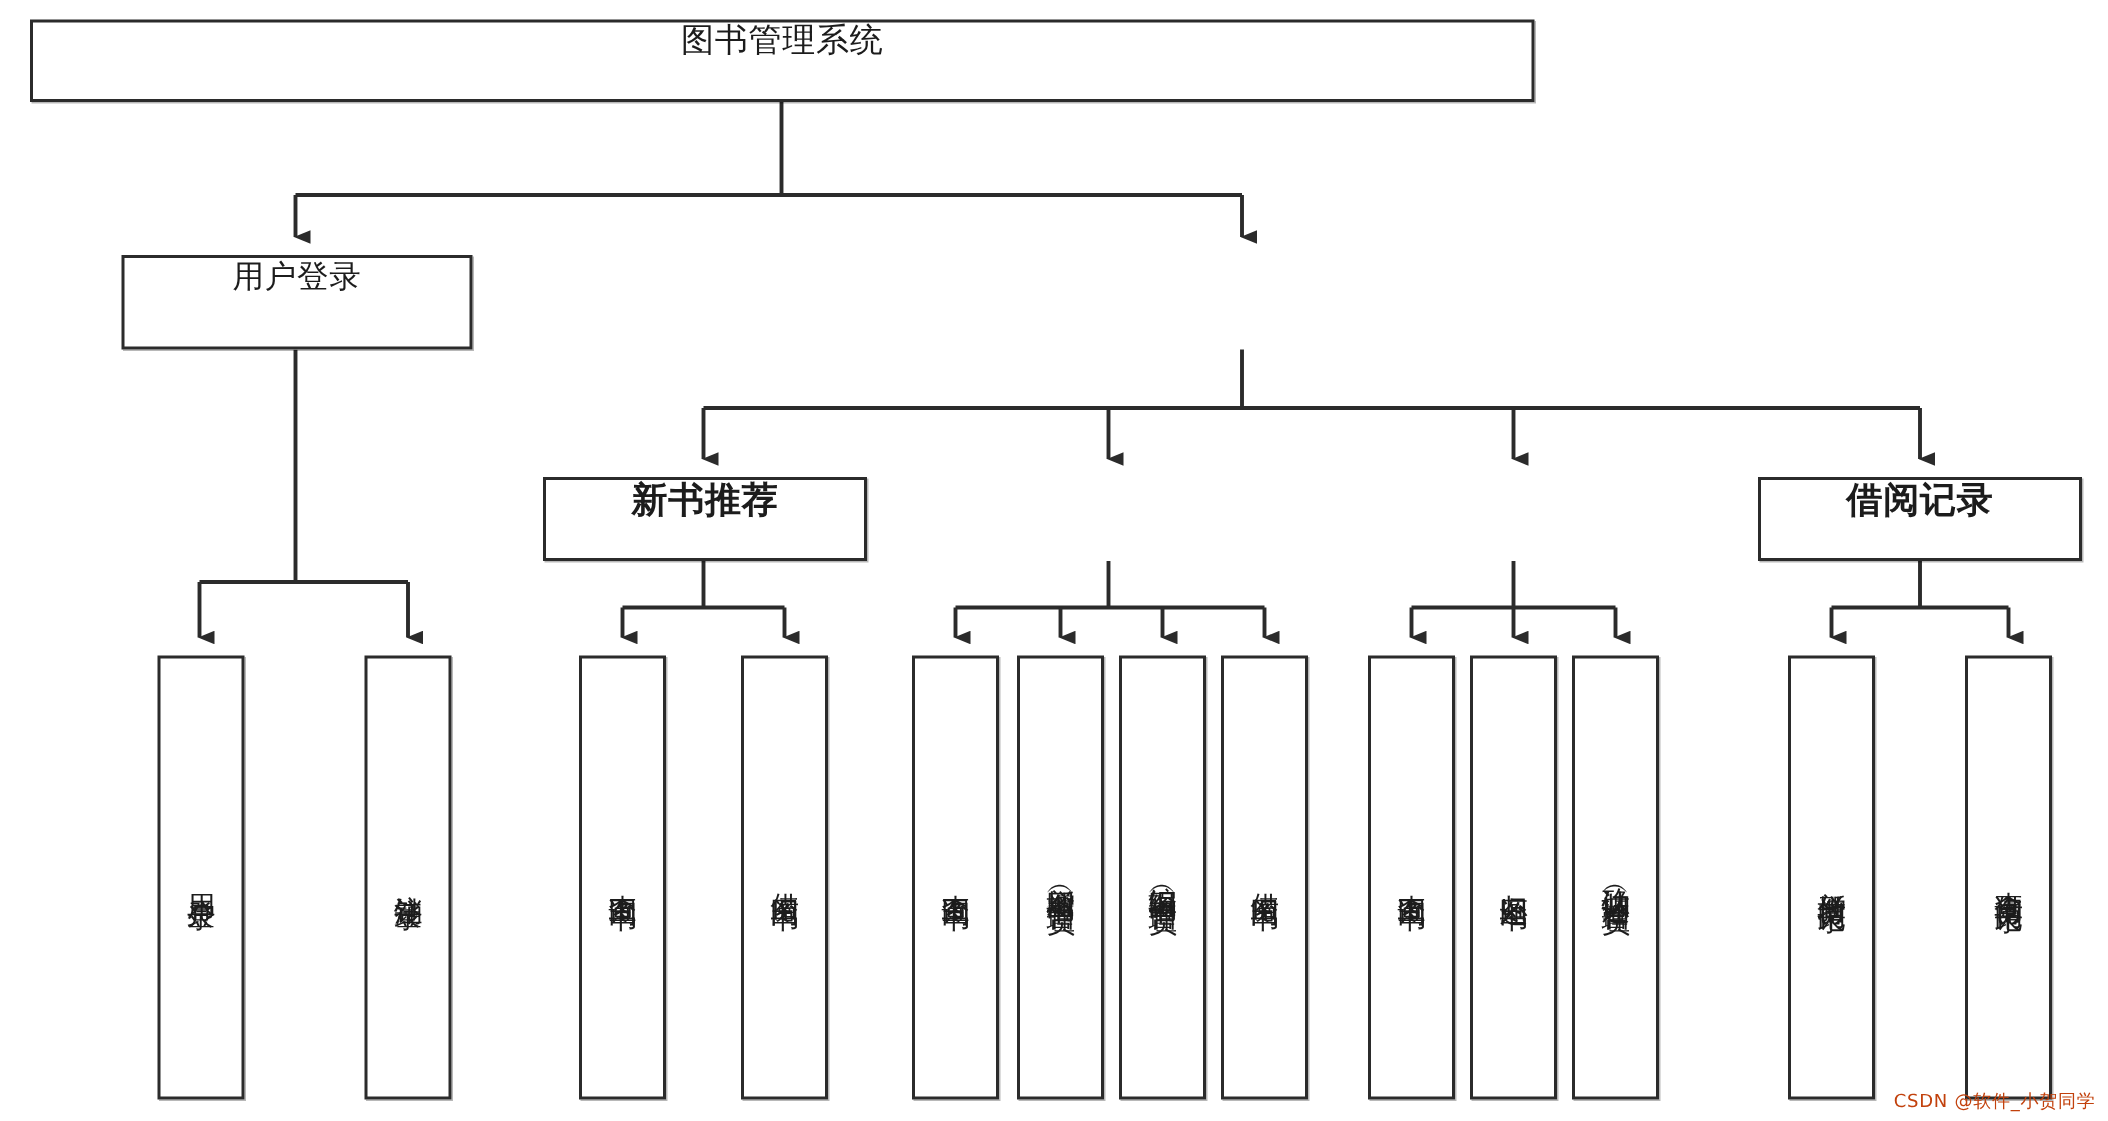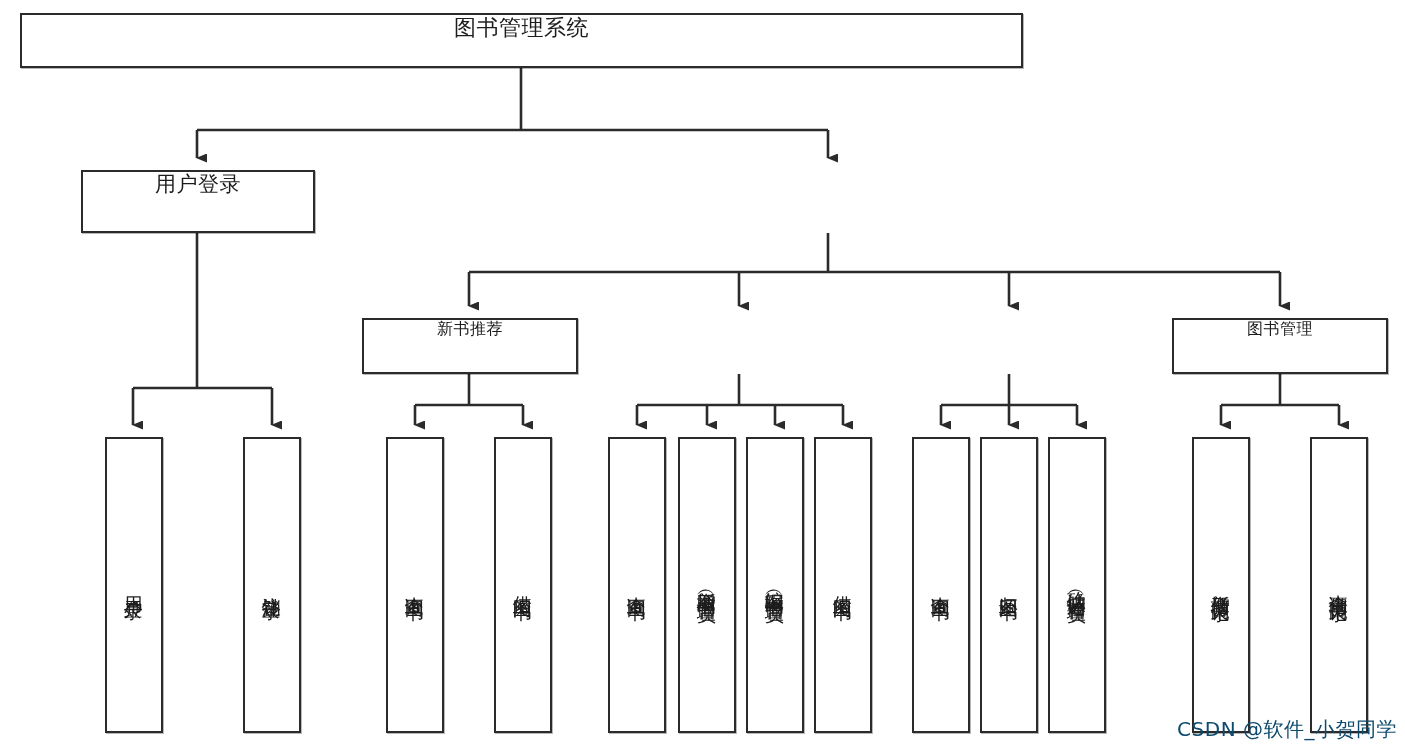--- a/index.html
+++ b/index.html
@@ -41,41 +41,41 @@
   .node-label {
     font-size: 21px;
     line-height: 1.15;
     letter-spacing: 0.5px;
     color: #1c1c1c;
     white-space: nowrap;
     text-align: center;
   }
   .node.root .node-label { font-size: 22px; }
   .node.level2 .node-label { font-size: 21px; }
-  .node.level3 .node-label { font-size: 16px; }
+  .node.level3 .node-label { font-size: 24px; font-weight: bold; }
   .node.leaf {
     align-items: center;
     justify-content: center;
     padding: 6px 2px;
   }
   .node.leaf .node-label {
     writing-mode: vertical-rl;
     text-orientation: upright;
     font-size: 19px;
     line-height: 1.28;
     letter-spacing: 2px;
     white-space: nowrap;
     max-height: 100%;
   }
   .watermark {
     position: absolute;
     right: 8px;
     bottom: 4px;
-    font-size: 20px;
-    color: #0c4a6e;
+    font-size: 12px;
+    color: #c2410c;
     letter-spacing: 0.5px;
     z-index: 5;
     white-space: nowrap;
   }
 </style>
 </head>
 <body>
 
 <div id="diagram-root">
 
@@ -134,21 +134,21 @@
   </div>
 
   <div class="node level2" style="left:81px; top:170px; width:234px; height:63px;">
     <span class="node-label">用户登录</span>
   </div>
 
   <div class="node level3" style="left:362px; top:318px; width:216px; height:56px;">
     <span class="node-label">新书推荐</span>
   </div>
   <div class="node level3" style="left:1172px; top:318px; width:216px; height:56px;">
-    <span class="node-label">图书管理</span>
+    <span class="node-label">借阅记录</span>
   </div>
 
   <div class="node leaf" style="left:105px; top:437px; width:58px; height:296px;">
     <span class="node-label">用户登录</span>
   </div>
   <div class="node leaf" style="left:243px; top:437px; width:58px; height:296px;">
     <span class="node-label">注销登录</span>
   </div>
 
   <div class="node leaf" style="left:386px; top:437px; width:58px; height:296px;">

